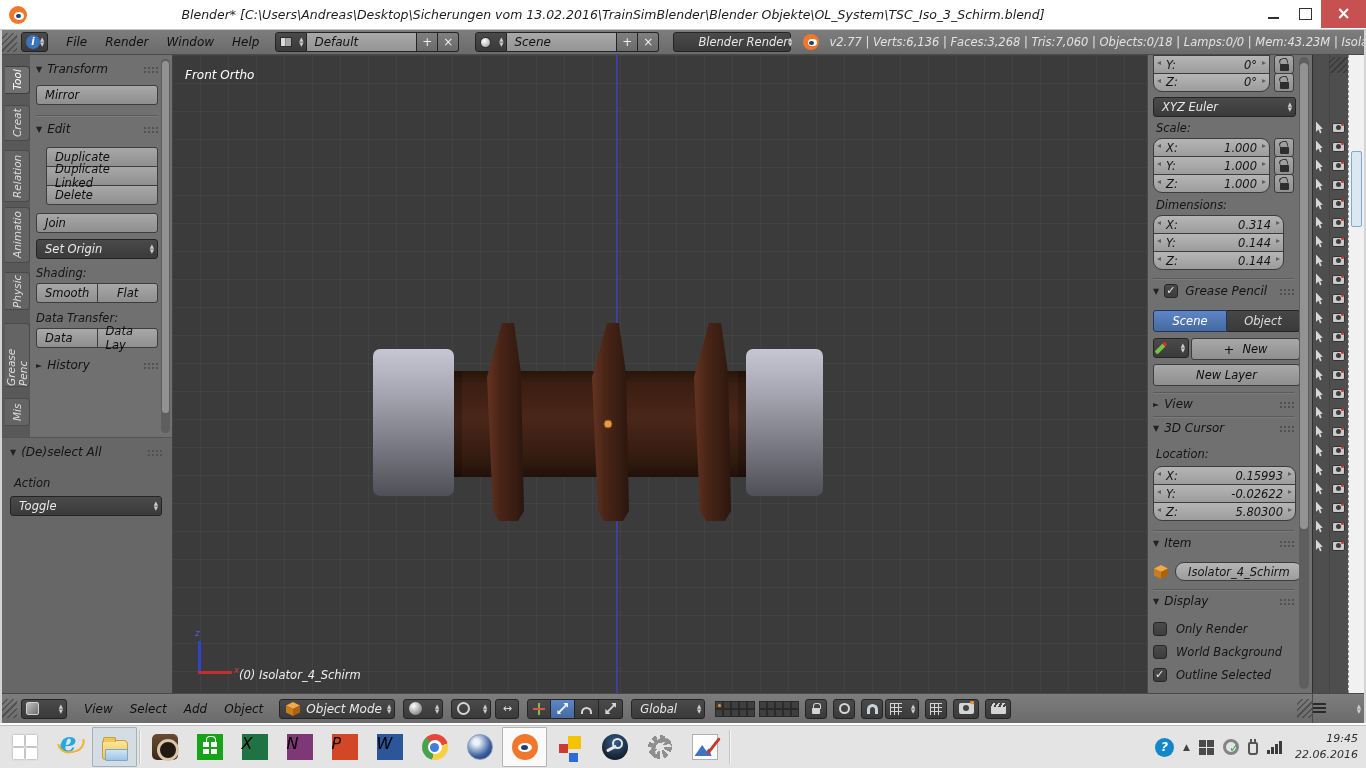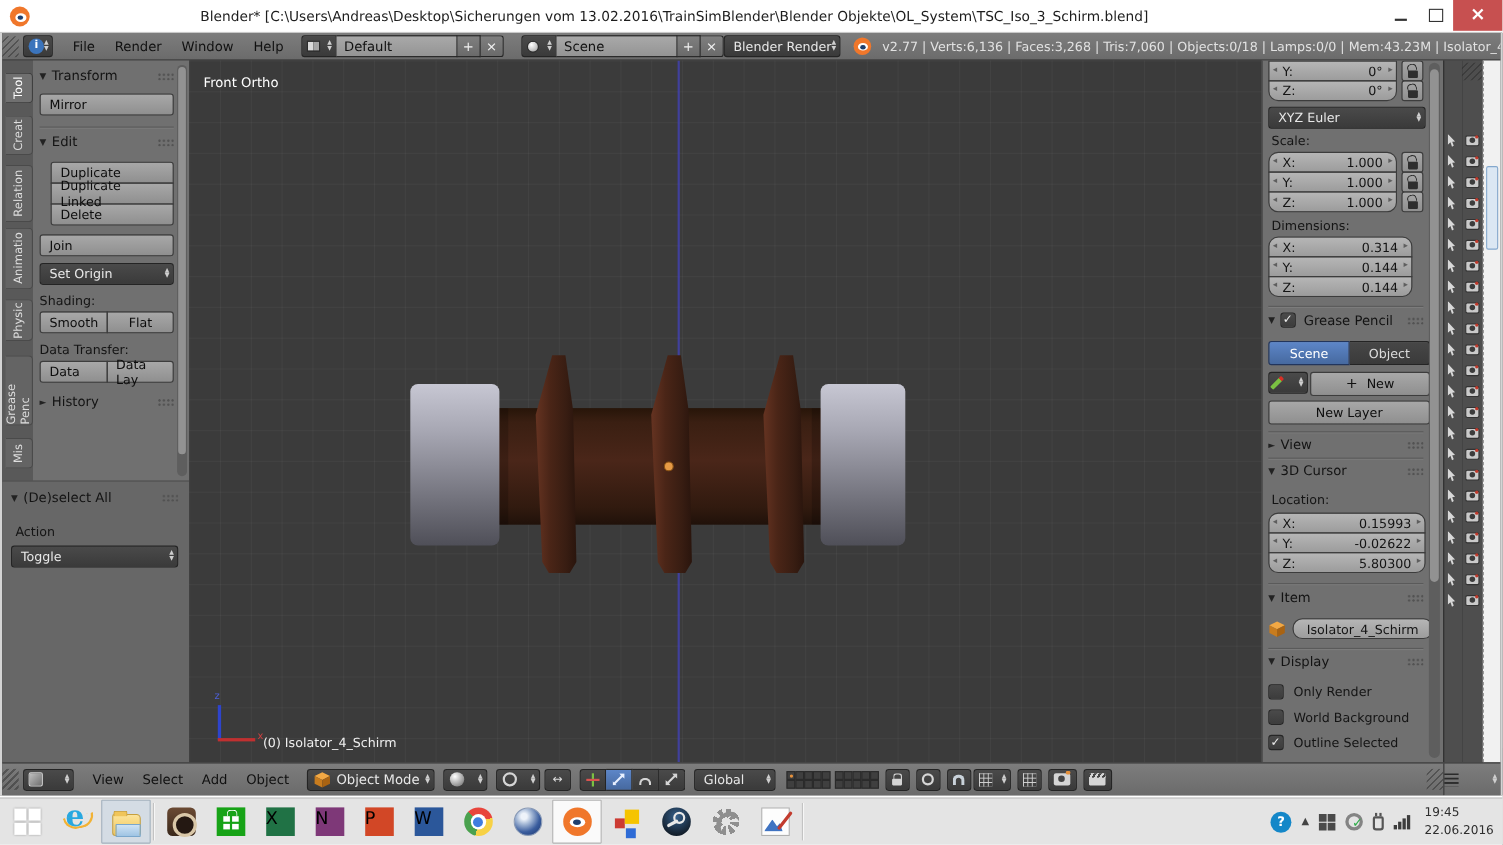--- a/index.html
+++ b/index.html
@@ -1,17 +1,17 @@
 <!DOCTYPE html>
 <html><head>
 <meta charset="utf-8">
 <style>
   * { box-sizing: border-box; margin: 0; padding: 0; }
   html,body { width:1366px; height:768px; background:#fff; font-family:"DejaVu Sans",sans-serif; overflow:hidden; }
-  #screen { position:relative; width:1366px; height:680px; background:#fff; }
+  #screen { position:relative; width:1366px; height:680px; background:#fff;font-style:italic; }
 
   
   .titlebar { position:absolute; left:0; top:0; width:1366px; height:30px; background:#ffffff; border-bottom:1px solid #c9c9c9; }
   .titlebar .app-logo { position:absolute; left:9px; top:6px; width:18px; height:18px; }
   .title-text { position:absolute; left:0; right:140px; top:0; height:30px; line-height:30px; text-align:center; font-size:12.5px; color:#1d1d1d; white-space:nowrap; overflow:hidden; }
   .winbtns { position:absolute; right:0; top:0; height:30px; display:flex; }
   .wbtn { width:32px; height:28px; display:flex; align-items:center; justify-content:center; color:#333; font-size:13px; }
   .wbtn.min::after { content:""; width:11px; height:2px; background:#333; margin-top:8px; }
   .wbtn.max::after { content:""; width:11px; height:10px; border:1.5px solid #333; }
   .wbtn.close { width:45px; background:#c75050; }
@@ -36,21 +36,21 @@
   .info-icon { width:14px; height:14px; border-radius:50%; background:#3b74bc; color:#fff; font-size:10px; font-weight:bold; text-align:center; line-height:14px; }
   .v3d-icon { width:13px; height:13px; border:1.5px solid #d0d0d0; border-radius:2px; background:linear-gradient(135deg,#bfbfbf,#6f6f6f); }
   .menu { margin-left:18px; }
   .idgroup { display:flex; margin-left:16px; }
   .idgroup .icon-slot { width:32px; border-radius:3px 0 0 3px; padding-left:4px; }
   .grid-icon { width:12px; height:10px; background:linear-gradient(90deg,#d9d9d9 45%,#8a8a8a 45% 55%,#a5a5a5 55%); border:1px solid #2c2c2c; }
   .scene-icon { width:11px; height:11px; border-radius:50%; background:radial-gradient(circle at 35% 30%,#ffffff,#9a9a9a); border:1px solid #2c2c2c; }
   .idfield { height:20px; background:linear-gradient(#a9a9a9,#949494); border:1px solid #242424; border-left:none; color:#111; display:flex; align-items:center; padding:0 7px; width:110px; }
   .sqbtn { width:21px; height:20px; background:linear-gradient(#7f7f7f,#6a6a6a); border:1px solid #242424; border-left:none; color:#efefef; display:flex; align-items:center; justify-content:center; font-size:12px; }
   .sqbtn.last { border-radius:0 3px 3px 0; }
-  .engine { width:118px; padding-left:8px; font-size:11.5px; }
+  .engine { width:118px; margin-left:14px; padding-left:24px; font-size:11.5px; }
   .stats { margin-left:10px; color:#e2e2e2; font-size:11.5px; }
   .spacer { flex:1; }
 
   
   .tabcol { position:absolute; left:0; top:25px; width:28px; height:382px; background:#595959; }
   .ttab { position:absolute; left:3px; width:25px; background:#646464; border-radius:4px 0 0 4px; color:#dedede; font-size:10.5px; writing-mode:vertical-rl; transform:rotate(180deg); display:flex; align-items:center; justify-content:center; border:1px solid #4a4a4a; border-right:none; }
   .ttab.active { background:#707070; color:#ffffff; border-color:#3f3f3f; }
   .shelf { position:absolute; left:28px; top:25px; width:142px; height:382px; background:#707070; overflow:hidden; padding:0 14px 0 6px; }
   .shelf-scroll { position:absolute; right:2px; top:4px; width:9px; height:374px; background:#5e5e5e; border-radius:5px; }
   .shelf-scroll .thumb { position:absolute; left:1px; right:1px; top:2px; height:352px; background:#929292; border-radius:5px; }
@@ -204,21 +204,21 @@
   .tbi-paint::after { content:""; position:absolute; right:2px; top:1px; width:3px; height:20px; background:#c23b2e; transform:rotate(38deg); border-radius:2px; }
   .tray { margin-left:auto; display:flex; align-items:center; gap:9px; padding-right:8px; }
   .tri-help { width:19px; height:19px; border-radius:50%; background:#1487c8; color:#fff; font-size:12px; font-weight:bold; text-align:center; line-height:19px; }
   .tri-expand { font-size:9px; color:#444; }
   .tri-windows { width:15px; height:15px; background-image:linear-gradient(#4a4a4a,#4a4a4a),linear-gradient(#4a4a4a,#4a4a4a),linear-gradient(#4a4a4a,#4a4a4a),linear-gradient(#4a4a4a,#4a4a4a); background-size:7px 7px; background-position:0 0,8px 0,0 8px,8px 8px; background-repeat:no-repeat; }
   .tri-update { position:relative; width:16px; height:16px; border-radius:50%; border:3.5px solid #848484; }
   .tri-update::after { content:"✓"; position:absolute; left:3px; top:-1px; color:#2fae4a; font-weight:bold; font-size:12px; }
   .tri-usb { position:relative; width:10px; height:13px; border:2px solid #555; border-radius:2px 2px 3px 3px; margin-top:3px; }
   .tri-usb::before { content:""; position:absolute; left:0px; top:-5px; width:2px; height:3px; background:#555; box-shadow:4px 0 0 #555; }
   .tri-network { width:16px; height:14px; background:linear-gradient(#3c3c3c,#3c3c3c) 0 100%/3px 4px no-repeat,linear-gradient(#3c3c3c,#3c3c3c) 4px 100%/3px 7px no-repeat,linear-gradient(#3c3c3c,#3c3c3c) 8px 100%/3px 10px no-repeat,linear-gradient(#3c3c3c,#3c3c3c) 12px 100%/3px 13px no-repeat; background-origin:border-box; }
-  .clock { display:flex; flex-direction:column; font-size:11px; color:#2e2e2e; line-height:1.45; margin-left:3px; }
+  .clock { display:flex; flex-direction:column; align-items:flex-end; font-size:11px; color:#2e2e2e; line-height:1.45; margin-left:3px; }
 </style>
 </head>
 <body>
 
 <div id="screen">
 
   <div class="titlebar">
     <span class="blogo app-logo"></span>
     <div class="title-text">Blender* [C:\Users\Andreas\Desktop\Sicherungen vom 13.02.2016\TrainSimBlender\Blender Objekte\OL_System\TSC_Iso_3_Schirm.blend]</div>
     <div class="winbtns">

